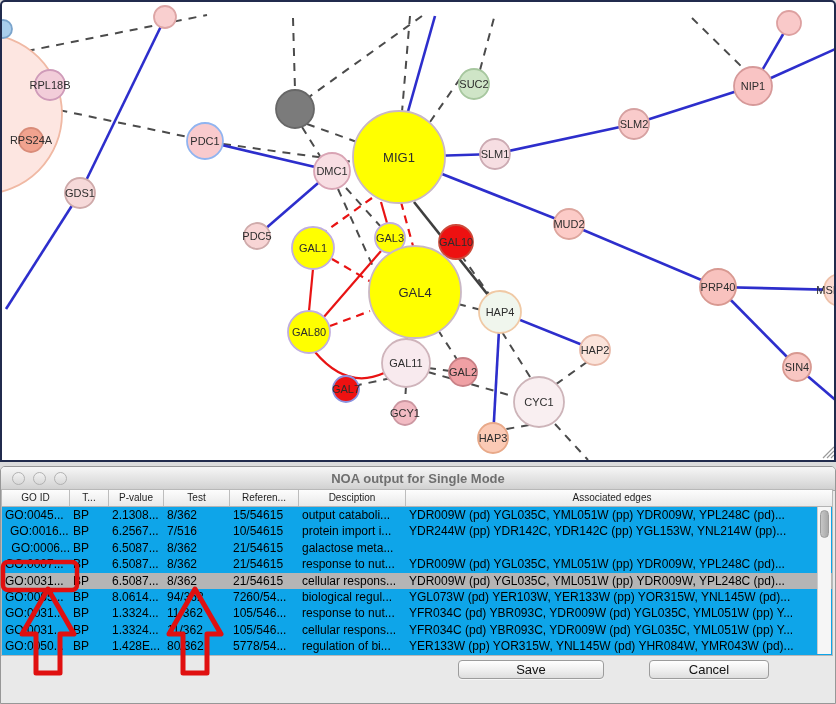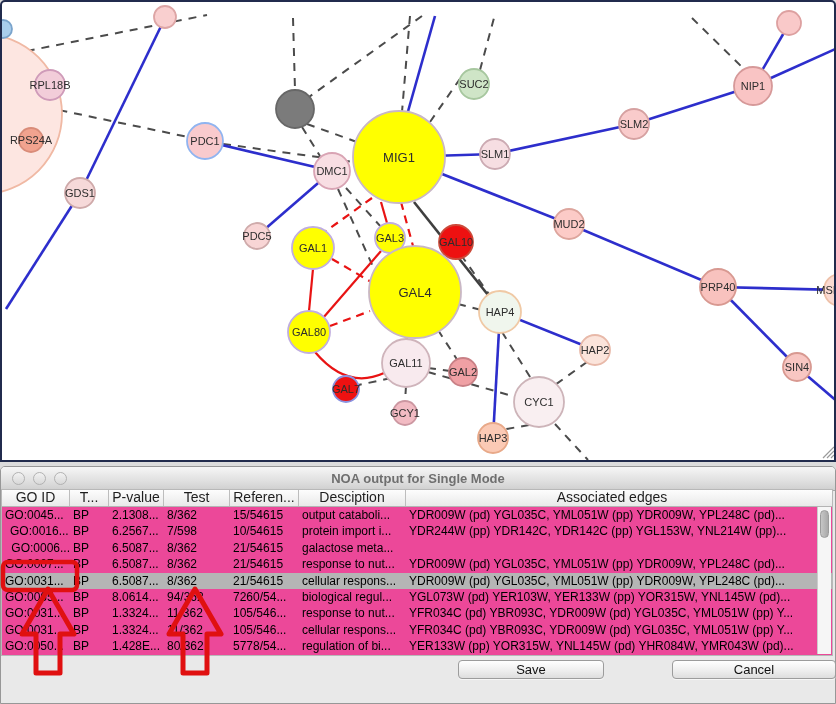--- a/index.html
+++ b/index.html
@@ -50,24 +50,24 @@
   .lights-inactive{position:absolute;left:11px;top:5px;display:flex;gap:8px;}
   .light-hollow{width:13px;height:13px;border-radius:50%;box-sizing:border-box;
     border:1.5px solid #b2b2b2;background:linear-gradient(#f2f2f2,#d8d8d8);}
   .table-wrap{
     position:absolute;left:1px;top:489px;width:832px;
     box-sizing:border-box;border:1px solid #b8b8b8;background:#fff;
   }
   .thead{display:flex;height:16px;
     background:linear-gradient(#fdfdfd,#e9e9e9);
     border-bottom:1px solid #b4b4b4;}
-  .th{box-sizing:border-box;height:16px;line-height:15px;font-size:14px;color:#1e1e1e;
+  .th{box-sizing:border-box;height:16px;line-height:15px;font-size:10px;color:#1e1e1e;
     text-align:center;border-right:1px solid #bdbdbd;overflow:hidden;white-space:nowrap;}
   .th:last-child{border-right:none;}
-  .trow{display:flex;height:16.4px;background:#ec4899;}
+  .trow{display:flex;height:16.4px;background:#0ea5e9;}
   .trow.selected{background:#b5b5b5;}
   .td{box-sizing:border-box;height:16.4px;line-height:16px;font-size:12px;color:#000;
     padding-left:3px;overflow:hidden;white-space:nowrap;}
   .vscroll{position:absolute;right:1px;top:17px;width:14px;bottom:1px;
     background:#f6f6f6;border-left:1px solid #cccccc;box-sizing:border-box;}
   .vthumb{position:absolute;left:2px;top:3px;width:9px;height:28px;border-radius:5px;
     background:linear-gradient(90deg,#c6c6c6,#a9a9a9);border:1px solid #9b9b9b;box-sizing:border-box;}
   .mac-btn{
     position:absolute;height:19px;box-sizing:border-box;
     background:linear-gradient(#ffffff,#f0f0f0 50%,#dedede);
@@ -237,21 +237,21 @@
         <div class="td" style="width: 55px;">2.1308...</div>
         <div class="td" style="width: 66px;">8/362</div>
         <div class="td" style="width: 69px;">15/54615</div>
         <div class="td" style="width: 107px;">output cataboli...</div>
         <div class="td" style="width: 412px;">YDR009W (pd) YGL035C, YML051W (pp) YDR009W, YPL248C (pd)...</div>
       </div>
       <div class="trow">
         <div class="td" style="width: 68px; padding-left: 8px;">GO:0016...</div>
         <div class="td" style="width: 39px;">BP</div>
         <div class="td" style="width: 55px;">6.2567...</div>
-        <div class="td" style="width: 66px;">7/598</div>
+        <div class="td" style="width: 66px;">7/516</div>
         <div class="td" style="width: 69px;">10/54615</div>
         <div class="td" style="width: 107px;">protein import i...</div>
         <div class="td" style="width: 412px;">YDR244W (pp) YDR142C, YDR142C (pp) YGL153W, YNL214W (pp)...</div>
       </div>
       <div class="trow">
         <div class="td" style="width: 68px; text-align: right;">GO:0006...</div>
         <div class="td" style="width: 39px;">BP</div>
         <div class="td" style="width: 55px;">6.5087...</div>
         <div class="td" style="width: 66px;">8/362</div>
         <div class="td" style="width: 69px;">21/54615</div>
@@ -311,19 +311,19 @@
         <div class="td" style="width: 107px;">regulation of bi...</div>
         <div class="td" style="width: 412px;">YER133W (pp) YOR315W, YNL145W (pd) YHR084W, YMR043W (pd)...</div>
       </div>
     </div>
   <div class="vscroll">
     <div class="vthumb"></div>
   </div>
 </div>
 
 <div class="mac-btn" style="left:458px;top:660px;width:146px;">Save</div>
-<div class="mac-btn" style="left:672px;top:660px;width:164px;">Cancel</div>
+<div class="mac-btn" style="left:649px;top:660px;width:120px;">Cancel</div>
 
 <svg class="annot-svg" width="836" height="704">
   <rect class="annot rect" x="3" y="562" width="74" height="28" rx="5" style="stroke: rgb(224, 16, 16);"></rect>
   <polygon class="annot" points="48,589 74,634 60,634 60,673 36,673 36,634 22,634" style="stroke: rgb(224, 16, 16);"></polygon>
   <polygon class="annot" points="195,589 221,634 207,634 207,673 183,673 183,634 169,634" style="stroke: rgb(224, 16, 16);"></polygon>
 </svg>
 
 </body></html>

